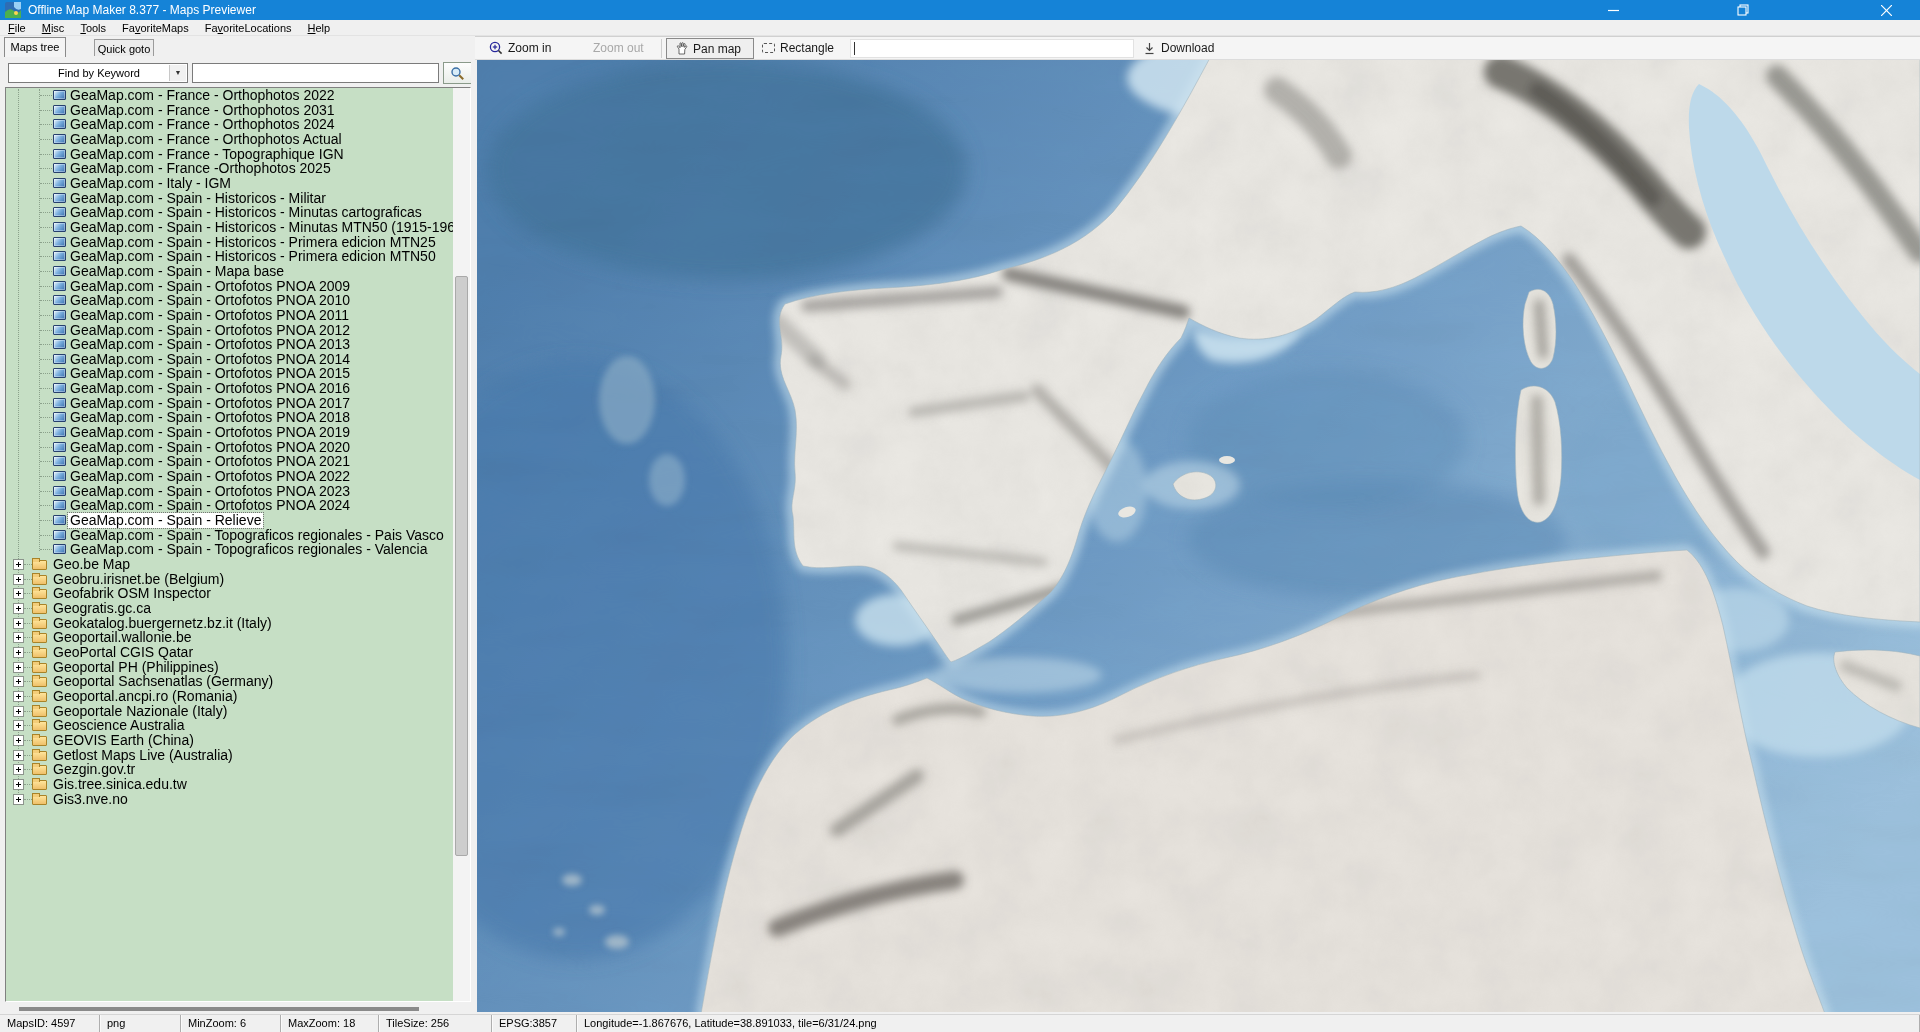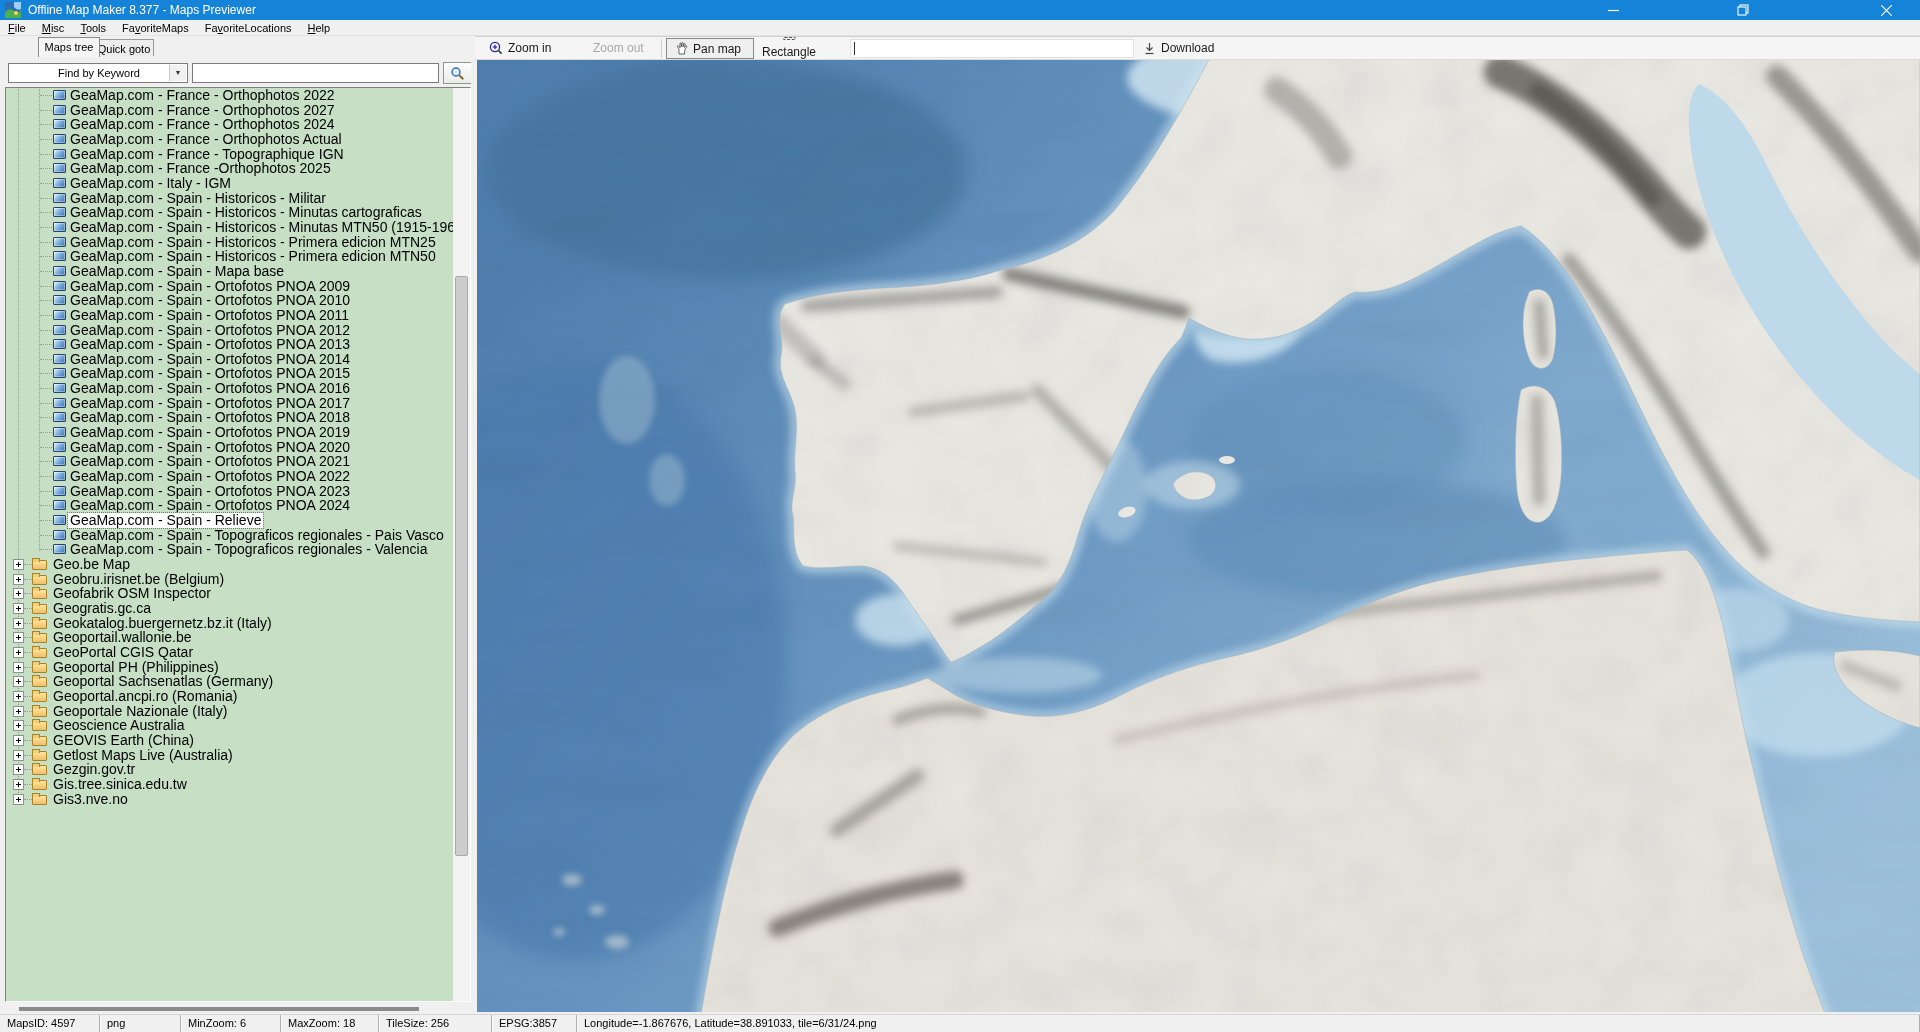--- a/index.html
+++ b/index.html
@@ -19,21 +19,21 @@
   #menubar { position:absolute; left:0; top:20px; width:1920px; height:16px;
     background:#f0f0f0; font-size:11px; display:flex; align-items:center; border-bottom:1px solid #e3e3e3;}
   .menu-item { padding:1px 8px; color:#000; white-space:nowrap; }
   .menu-item u { text-decoration:underline; }
 
   
   #tabs { position:absolute; left:0; top:37px; height:20px; }
   .tab { position:absolute; font-size:11px; text-align:center; background:#f0f0f0;
     border:1px solid #9b9b9b; border-bottom:none; padding-top:3px; }
   .tab.active { left:4px; top:0; width:62px; height:20px; background:#f4f4f4;
-    border-color:#8a8a8a; z-index:2;margin-left:34px; }
+    border-color:#8a8a8a; z-index:2; }
   .tab.inactive { left:66px; top:2px; width:60px; height:18px; background:#ececec;margin-left:28px; }
 
   
   #left-panel { position:absolute; left:0; top:56px; width:475px; height:958px; background:#f0f0f0; }
   #search-row { position:absolute; left:0; top:6px; width:475px; height:22px; }
   #keyword-combo { position:absolute; left:8px; top:1px; width:180px; height:20px;
     background:#fff; border:1px solid #7b7b7b; font-size:11px; }
   #keyword-combo .val { position:absolute; left:4px; top:3px;padding-left:45px; }
   #combo-arrow { position:absolute; right:1px; top:1px; width:17px; height:16px;
     background:#f1f1f1; border-left:1px solid #c8c8c8; text-align:center;
@@ -79,21 +79,21 @@
   #toolbar { position:absolute; left:475px; top:36px; width:1445px; height:24px;
     background:#f5f5f5; border-top:1px solid #d0d0d0; border-bottom:1px solid #dcdcdc;
     font-size:12px; color:#1a1a1a; }
   .tbtn { position:absolute; top:0; height:22px; display:flex; align-items:center; gap:5px;
     white-space:nowrap; }
   #tb-zoomin { left:14px; }
   #tb-zoomout { left:118px; color:#a8a8a8; }
   #tb-sep1 { position:absolute; left:186px; top:2px; width:1px; height:19px; background:#cfcfcf; }
   #tb-pan { left:191px; width:88px; top:1px; height:21px; background:#efefef;
     border:1px solid #8a8a8a; padding-left:9px; }
-  #tb-rect { left:287px;flex-direction:column; }
+  #tb-rect { left:287px; }
   #tb-field { position:absolute; left:375px; top:2px; width:284px; height:19px;
     background:#fff; border:1px solid #e2e2e2; }
   #tb-caret { position:absolute; left:3px; top:2px; width:1px; height:13px; background:#333; }
   #tb-download { left:668px; }
   .dashed-rect { width:13px; height:10px; border:1px dashed #555; border-radius:2px; }
 
   
   #map-wrap { position:absolute; left:477px; top:60px; width:1443px; height:952px;
     overflow:hidden; background:#6f9cc6; }
   #splitter { position:absolute; left:471px; top:60px; width:6px; height:952px; background:#f0f0f0; }
@@ -167,21 +167,21 @@
         <div class="guide" style="left: 12px; top: 1px; height: 711.68px;"></div>
         <div class="guide" style="left: 33px; top: 1px; height: 462.46px;"></div>
         <div class="trow">
           <span class="stub" style="left:34px;width:12px"></span>
           <span class="map-ico"></span>
           <span class="lbl">GeaMap.com - France - Orthophotos 2022</span>
         </div>
         <div class="trow">
           <span class="stub" style="left:34px;width:12px"></span>
           <span class="map-ico"></span>
-          <span class="lbl">GeaMap.com - France - Orthophotos 2027</span>
+          <span class="lbl">GeaMap.com - France - Orthophotos 2031</span>
         </div>
         <div class="trow">
           <span class="stub" style="left:34px;width:12px"></span>
           <span class="map-ico"></span>
           <span class="lbl">GeaMap.com - France - Orthophotos 2024</span>
         </div>
         <div class="trow">
           <span class="stub" style="left:34px;width:12px"></span>
           <span class="map-ico"></span>
           <span class="lbl">GeaMap.com - France - Orthophotos Actual</span>

